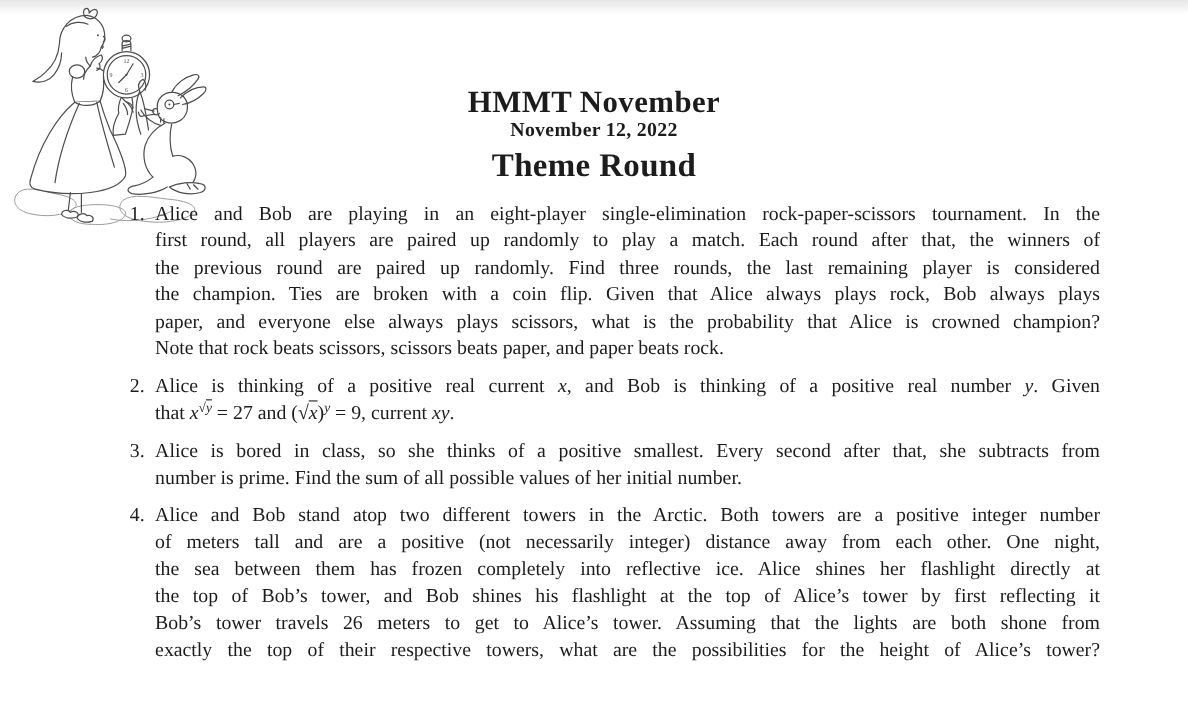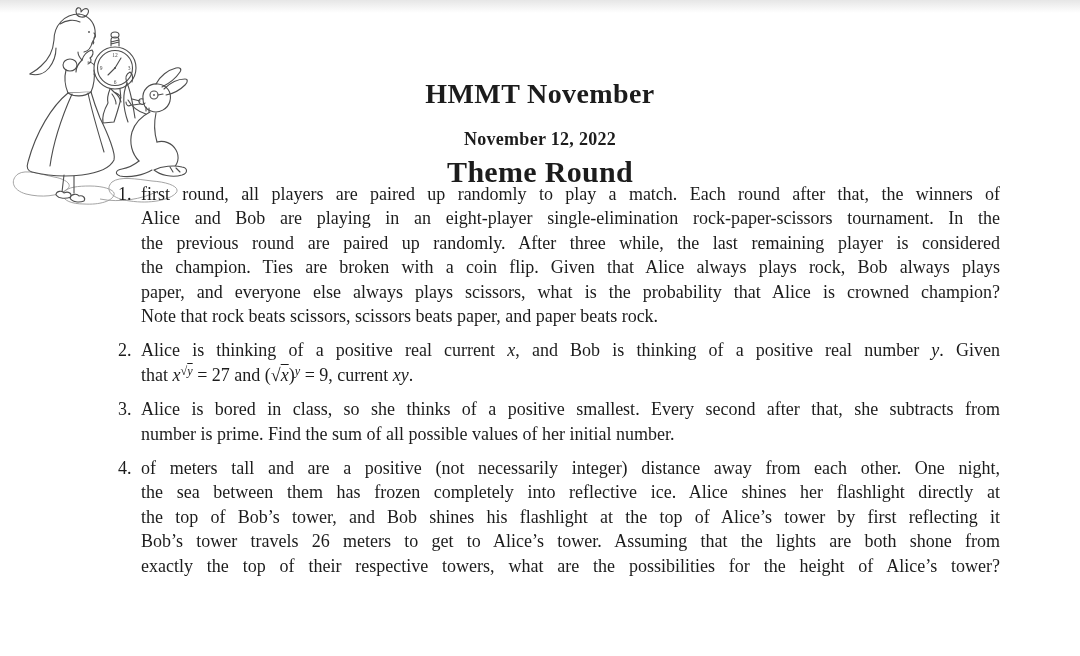--- a/index.html
+++ b/index.html
@@ -7,21 +7,21 @@
     width:1080px;height:656px;background:#ffffff;
     font-family:"Liberation Serif", serif;color:#1c1c1c;
     -webkit-font-smoothing:antialiased;
   }
   .page{position:relative;width:1080px;height:532px;background:#fff;}
   .top-shade{position:absolute;top:0;left:0;width:1080px;height:13px;
     background:linear-gradient(#e6e6e6,#ffffff);}
   
   .doc-header{position:absolute;top:80px;left:0;width:1080px;text-align:center;}
   .title{font-size:28px;line-height:28px;font-weight:bold;letter-spacing:0.4px;}
-  .date{font-size:18px;line-height:18px;font-weight:bold;margin-top:22px;letter-spacing:0.3px;}
+  .date{font-size:18px;line-height:18px;font-weight:bold;margin-top:1px;letter-spacing:0.3px;}
   .round{font-size:30px;line-height:24px;font-weight:bold;margin-top:12px;letter-spacing:0.3px;}
   
   .problems{position:absolute;top:182px;left:118px;width:882px;}
   .problem{position:relative;padding-left:23px;margin-bottom:10px;
     font-size:18px;line-height:24.4px;}
   .num{position:absolute;left:0;top:0;}
   .line{text-align:justify;text-align-last:justify;text-justify:inter-word;white-space:normal;}
   .line.last{text-align-last:left;}
   .problem:nth-child(4) .line.last{text-align-last:justify;}
   .it{font-style:italic;}
@@ -111,23 +111,23 @@
   <div class="doc-header">
     <div class="title">HMMT November</div>
     <div class="date">November 12, 2022</div>
     <div class="round">Theme Round</div>
   </div>
 
   <div class="problems" id="problems">
       <div class="problem">
         <span class="num">1.</span>
         <div class="lines">
+          <div class="line">Alice and Bob are playing in an eight-player single-elimination rock-paper-scissors tournament. In the</div>
           <div class="line">first round, all players are paired up randomly to play a match. Each round after that, the winners of</div>
-          <div class="line">Alice and Bob are playing in an eight-player single-elimination rock-paper-scissors tournament. In the</div>
-          <div class="line">the previous round are paired up randomly. After three while, the last remaining player is considered</div>
+          <div class="line">the previous round are paired up randomly. Find three rounds, the last remaining player is considered</div>
           <div class="line">the champion. Ties are broken with a coin flip. Given that Alice always plays rock, Bob always plays</div>
           <div class="line">paper, and everyone else always plays scissors, what is the probability that Alice is crowned champion?</div>
           <div class="line last">Note that rock beats scissors, scissors beats paper, and paper beats rock.</div>
         </div>
       </div>
       <div class="problem">
         <span class="num">2.</span>
         <div class="lines">
           <div class="line"><span>Alice is thinking of a positive real current </span><span class="it">x</span><span>, and Bob is thinking of a positive real number </span><span class="it">y</span><span>. Given</span></div>
           <div class="line last"><span>that </span><span class="it">x</span><sup>√<span class="rad it">y</span></sup><span> = 27 and (</span><span>√<span class="rad it">x</span></span><span>)</span><sup class="it">y</sup><span> = 9, current </span><span class="it">xy</span><span>.</span></div>
@@ -136,20 +136,21 @@
       <div class="problem">
         <span class="num">3.</span>
         <div class="lines">
           <div class="line">Alice is bored in class, so she thinks of a positive smallest. Every second after that, she subtracts from</div>
           <div class="line last">number is prime. Find the sum of all possible values of her initial number.</div>
         </div>
       </div>
       <div class="problem">
         <span class="num">4.</span>
         <div class="lines">
+          <div class="line">Alice and Bob stand atop two different towers in the Arctic. Both towers are a positive integer number</div>
           <div class="line">of meters tall and are a positive (not necessarily integer) distance away from each other. One night,</div>
           <div class="line">the sea between them has frozen completely into reflective ice. Alice shines her flashlight directly at</div>
           <div class="line">the top of Bob’s tower, and Bob shines his flashlight at the top of Alice’s tower by first reflecting it</div>
           <div class="line">Bob’s tower travels 26 meters to get to Alice’s tower. Assuming that the lights are both shone from</div>
           <div class="line last">exactly the top of their respective towers, what are the possibilities for the height of Alice’s tower?</div>
         </div>
       </div>
     </div>
 </div>
 

